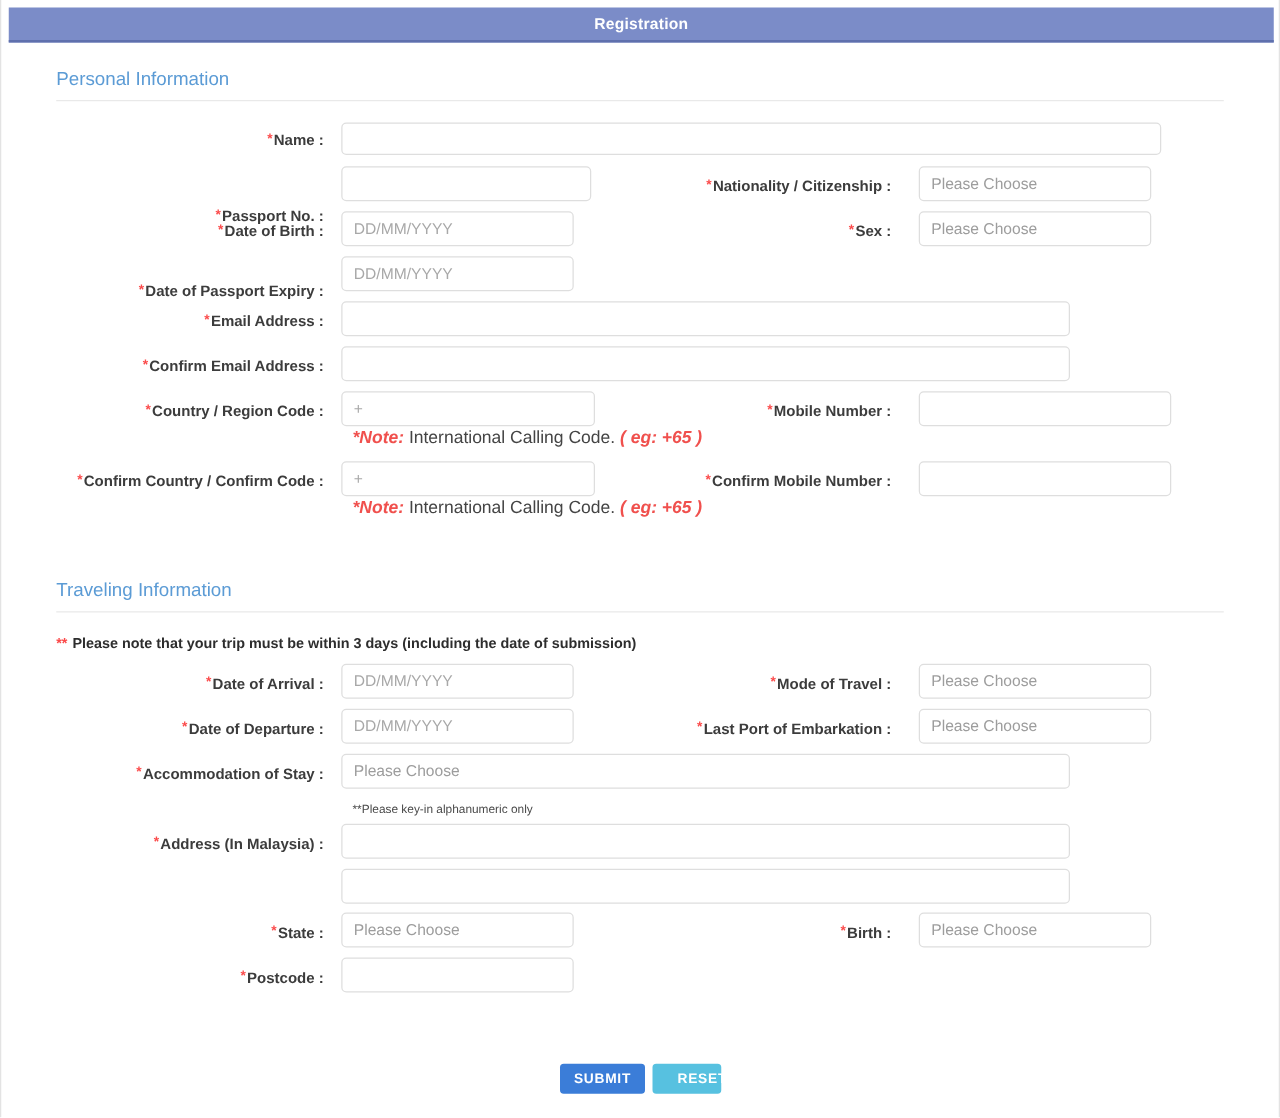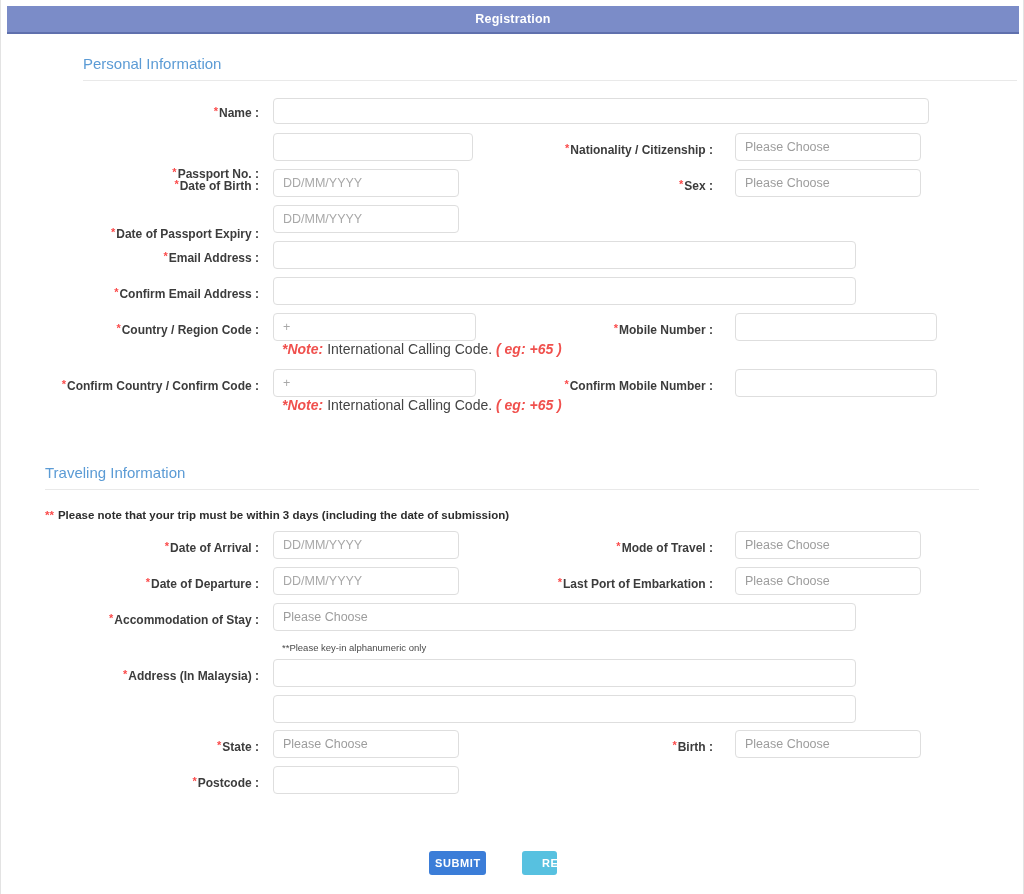--- a/index.html
+++ b/index.html
@@ -143,21 +143,21 @@
 </style>
 </head>
 <body>
 
 <div class="page">
 
   <div class="header-bar">
     <span class="header-title">Registration</span>
   </div>
 
-  <div class="section-head" style="top:55px;margin-left:38px;">
+  <div class="section-head" style="top:55px;">
     <div class="title">Personal Information</div>
     <div class="rule"></div>
   </div>
 
   <div class="lbl" style="left:60px; top:104px; width:198px;">
     <span class="ast">*</span><span>Name :</span>
   </div>
   <input class="fld" style="left: 272px; top: 98px; width: 656px;" placeholder="">
 
   <div class="lbl" style="left:60px; top:141px; width:198px;margin-top:24px;">
@@ -275,16 +275,16 @@
   <div class="lbl" style="left:520px; top:738px; width:192px;">
     <span class="ast">*</span><span>Birth :</span>
   </div>
   <input class="fld sel tall" style="left: 734px; top: 730px; width: 186px;" placeholder="Please Choose">
 
   <div class="lbl" style="left:60px; top:774px; width:198px;">
     <span class="ast">*</span><span>Postcode :</span>
   </div>
   <input class="fld tall" style="left: 272px; top: 766px; width: 186px;" placeholder="">
 
-  <button class="btn btn-submit" style="left:428px; top:851px; width:57px;">SUBMIT</button>
-  <button class="btn btn-reset" style="left:521px; top:851px; width:35px;padding-left:20px;">RESET</button>
+  <button class="btn btn-submit" style="left:447px; top:851px; width:68px;">SUBMIT</button>
+  <button class="btn btn-reset" style="left:521px; top:851px; width:55px;padding-left:20px;">RESET</button>
 
 </div>
 
 </body></html>

